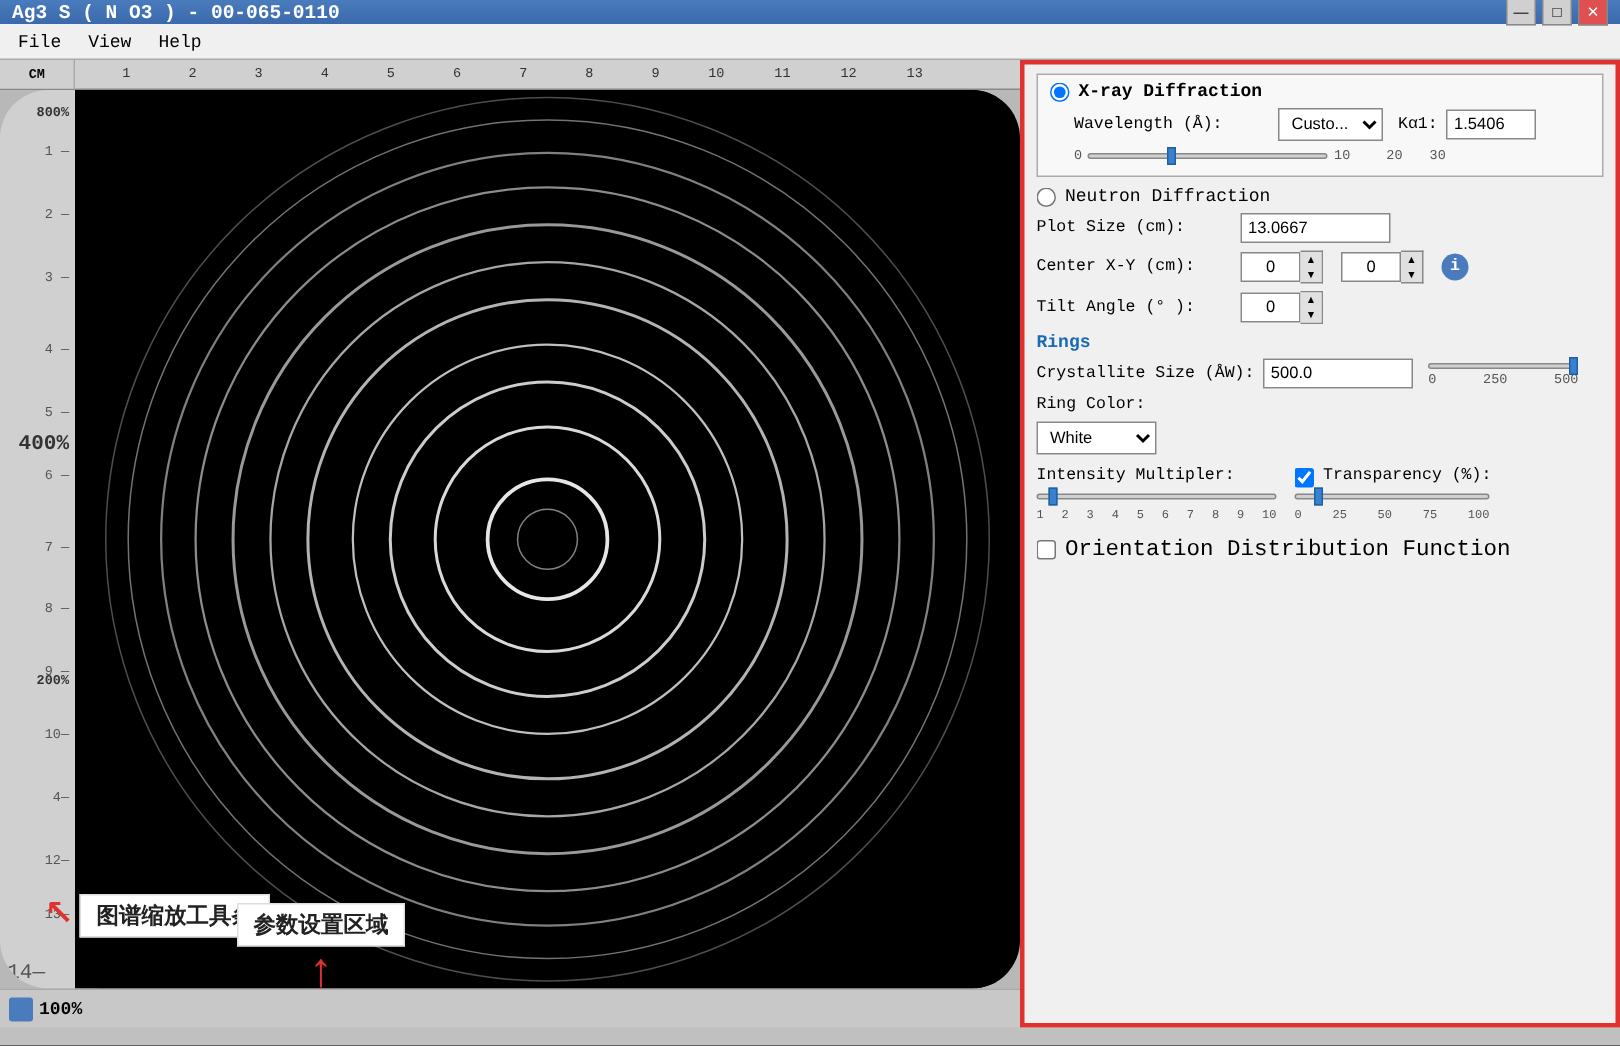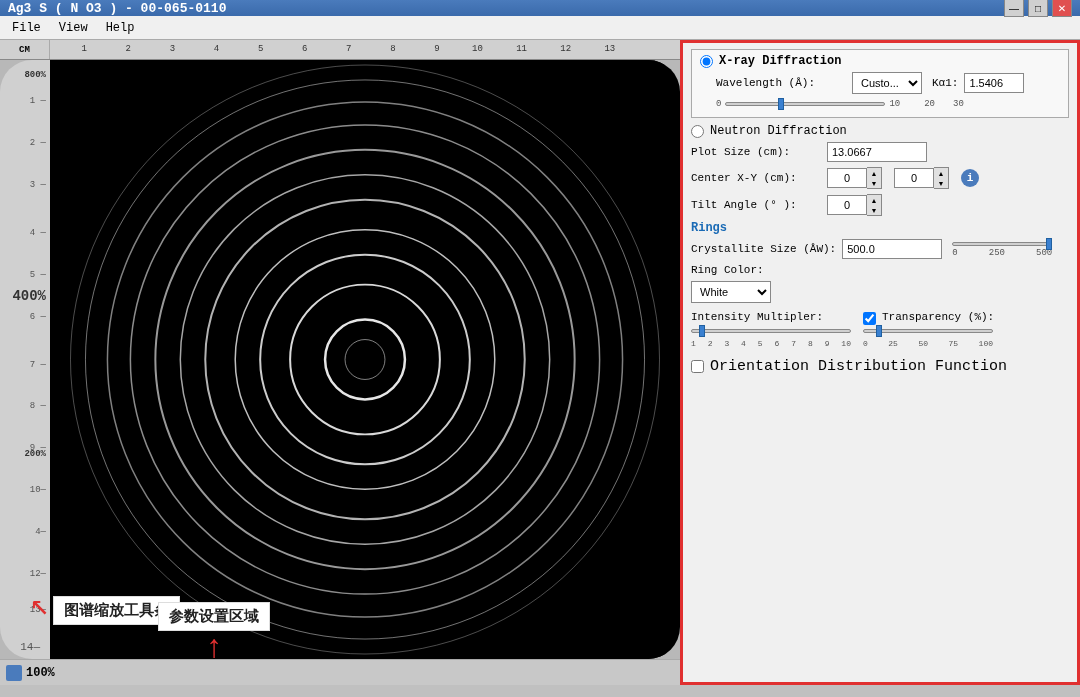--- a/index.html
+++ b/index.html
@@ -319,21 +319,21 @@
         <div style="position:absolute; top:28%; right:4px; font-size:9px; color:#555;">4 —</div>
         <div style="position:absolute; top:35%; right:4px; font-size:9px; color:#555;">5 —</div>
         <div style="position:absolute; top:42%; right:4px; font-size:9px; color:#555;">6 —</div>
         <div style="position:absolute; top:50%; right:4px; font-size:9px; color:#555;">7 —</div>
         <div style="position:absolute; top:57%; right:4px; font-size:9px; color:#555;">8 —</div>
         <div style="position:absolute; top:64%; right:4px; font-size:9px; color:#555;">9 —</div>
         <div style="position:absolute; top:71%; right:4px; font-size:9px; color:#555;">10—</div>
         <div style="position:absolute; top:78%; right:4px; font-size:9px; color:#555;">4—</div>
         <div style="position:absolute; top:85%; right:4px; font-size:9px; color:#555;">12—</div>
         <div style="position:absolute; top:91%; right:4px; font-size:9px; color:#555;">13—</div>
-        <div style="position:absolute; top:97%; right:10px; font-size:11px; color:#555;">14—</div>
+        <div style="position:absolute; top:97%; right:20px; font-size:14px; color:#555;">14—</div>
       </div>
 
       <div class="diffraction-image">
         <svg class="rings-svg" viewBox="0 0 600 600" preserveAspectRatio="xMidYMid meet">
           <rect width="600" height="600" fill="#000"></rect>
 
           <circle cx="300" cy="300" r="40" fill="none" stroke="white" stroke-width="2.5" opacity="0.9"></circle>
           <circle cx="300" cy="300" r="75" fill="none" stroke="white" stroke-width="2" opacity="0.85"></circle>
           <circle cx="300" cy="300" r="105" fill="none" stroke="white" stroke-width="2" opacity="0.8"></circle>
           <circle cx="300" cy="300" r="130" fill="none" stroke="white" stroke-width="1.5" opacity="0.75"></circle>

